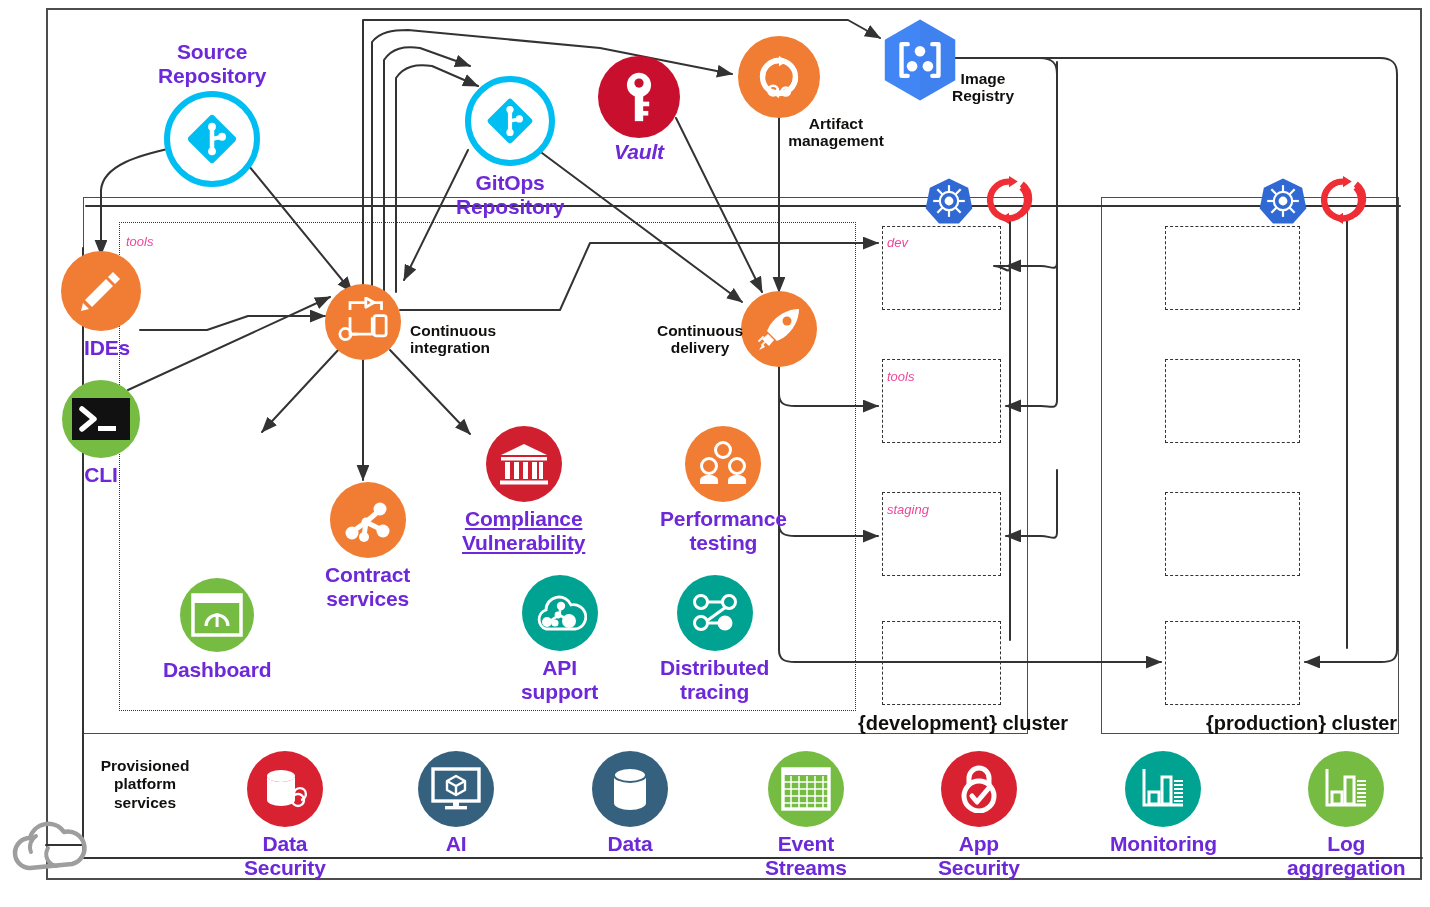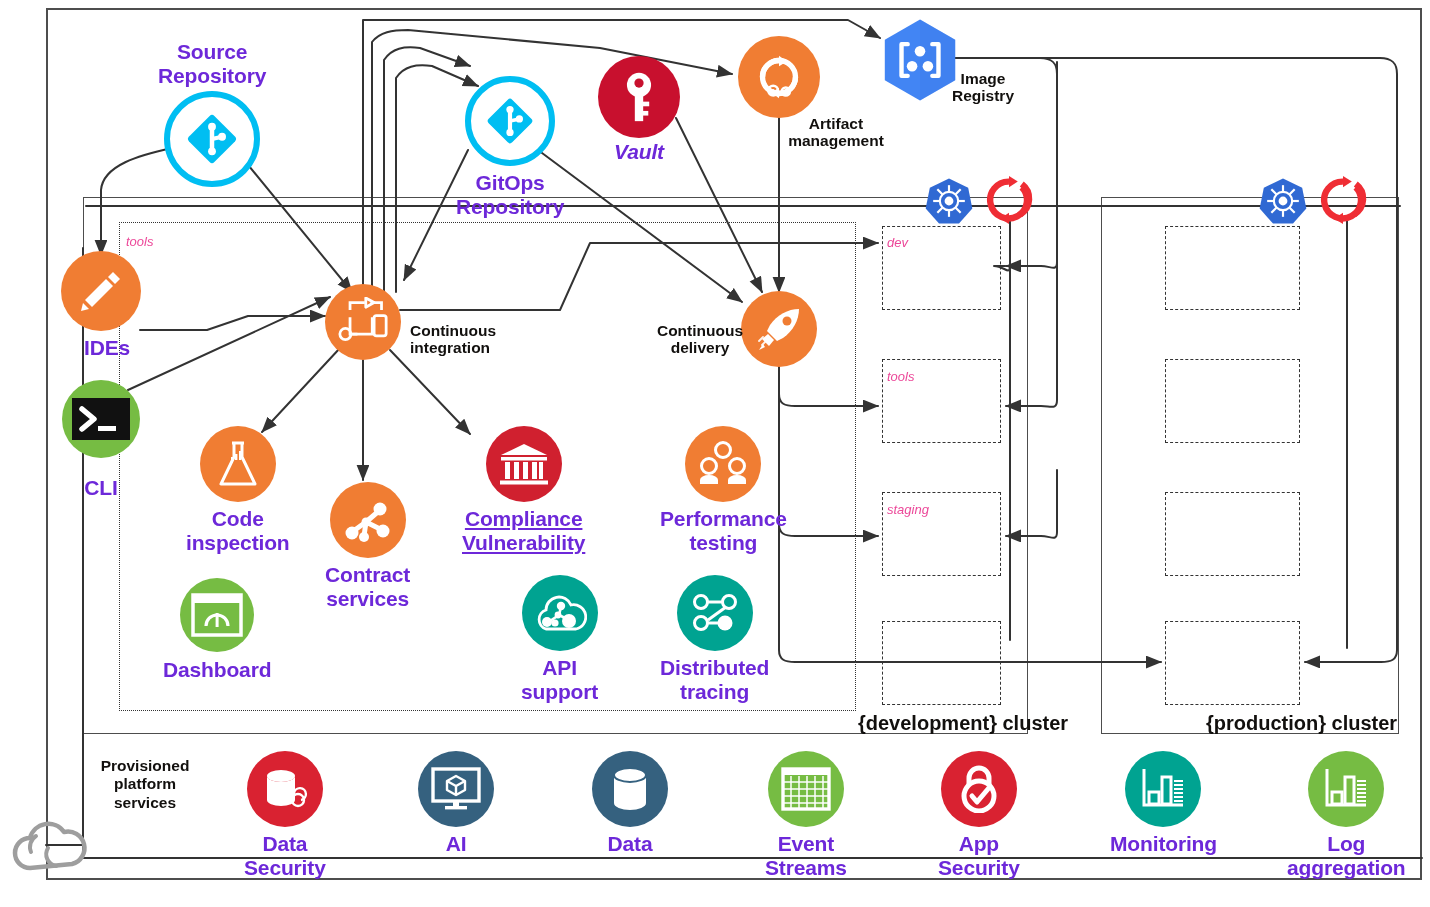--- a/index.html
+++ b/index.html
@@ -296,21 +296,21 @@
   </div>
 
   <div class="node" style="left:62px; top:380px;">
     <div class="disc" style="width:78px;height:78px;background:#76BC43;">
       <svg width="62" height="46" viewBox="0 0 62 46">
         <rect x="2" y="2" width="58" height="42" fill="#111111"></rect>
         <path d="M12,13 L24,23 L12,33" fill="none" stroke="#ffffff" stroke-width="5.5" stroke-linecap="round" stroke-linejoin="round"></path>
         <rect x="28" y="30" width="18" height="5" fill="#ffffff"></rect>
       </svg>
     </div>
-    <div class="lbl" style="margin-top:18px;">CLI</div>
+    <div class="lbl" style="margin-top:5px;">CLI</div>
   </div>
 
   <div class="node" style="left:325px; top:284px;">
     <div class="disc" style="width:76px;height:76px;background:#F07D33;">
       <svg width="52" height="50" viewBox="0 0 56 54">
         <g fill="none" stroke="#ffffff" stroke-width="3">
           <path d="M14,14 L14,6 L30,6"></path>
           <path d="M36,6 L48,6 L48,14"></path>
           <path d="M14,22 L14,40 L22,40"></path>
           <path d="M38,40 L38,22"></path>
@@ -318,37 +318,20 @@
           <circle cx="9" cy="40" r="6"></circle>
           <path d="M15,40 L40,40"></path>
         </g>
         <path d="M31,1 L40,6 L31,11 z" fill="none" stroke="#ffffff" stroke-width="3" stroke-linejoin="round"></path>
       </svg>
     </div>
   </div>
   <div class="lbl-side" style="left:410px; top:322px;">Continuous
 integration</div>
 
-  <div class="node" style="left:186px; top:426px;">
-    <div class="disc" style="width:76px;height:76px;background:#F07D33;">
-      <svg width="46" height="50" viewBox="0 0 46 50">
-        <g fill="none" stroke="#ffffff" stroke-width="3" stroke-linejoin="round">
-          <path d="M17,4 L29,4"></path>
-          <path d="M19,4 L19,18 L6,45 L40,45 L27,18 L27,4"></path>
-        </g>
-        <g fill="#ffffff">
-          <rect x="20" y="15" width="2.4" height="6"></rect>
-          <rect x="24" y="12" width="2.4" height="9"></rect>
-          <rect x="16" y="18" width="2.4" height="3"></rect>
-        </g>
-      </svg>
-    </div>
-    <div class="lbl" style="margin-top:5px;">Code
-inspection</div>
-  </div>
 
   <div class="node" style="left:325px; top:482px;">
     <div class="disc" style="width:76px;height:76px;background:#F07D33;">
       <svg width="52" height="52" viewBox="0 0 52 52">
         <g stroke="#ffffff" stroke-width="5" stroke-linecap="round">
           <path d="M10,38 L24,28"></path>
           <path d="M24,28 L38,16"></path>
           <path d="M24,28 L40,36"></path>
           <path d="M24,28 L22,42"></path>
         </g>

